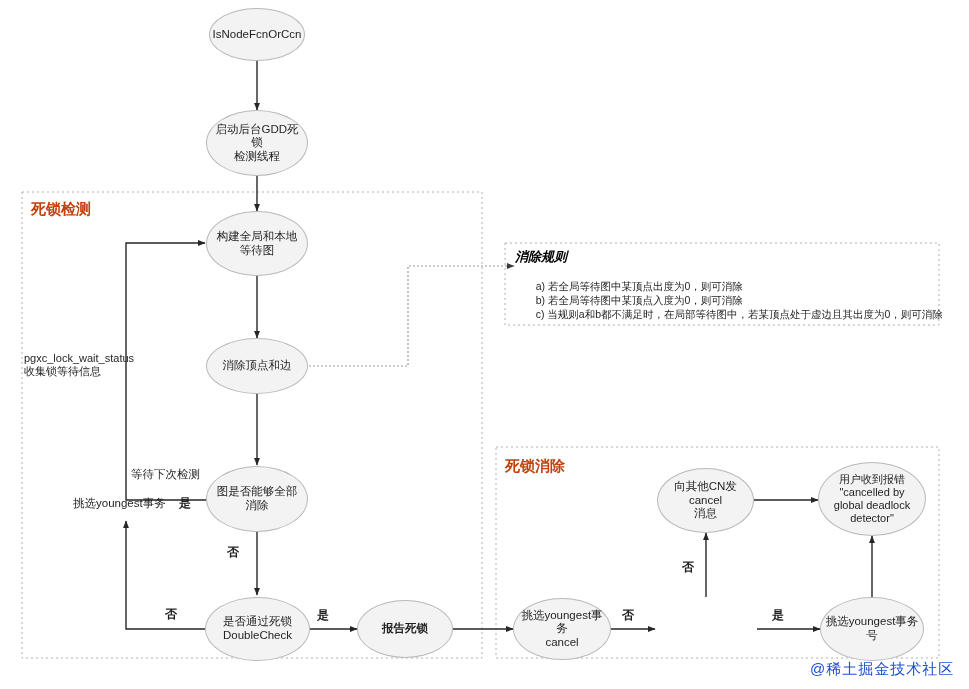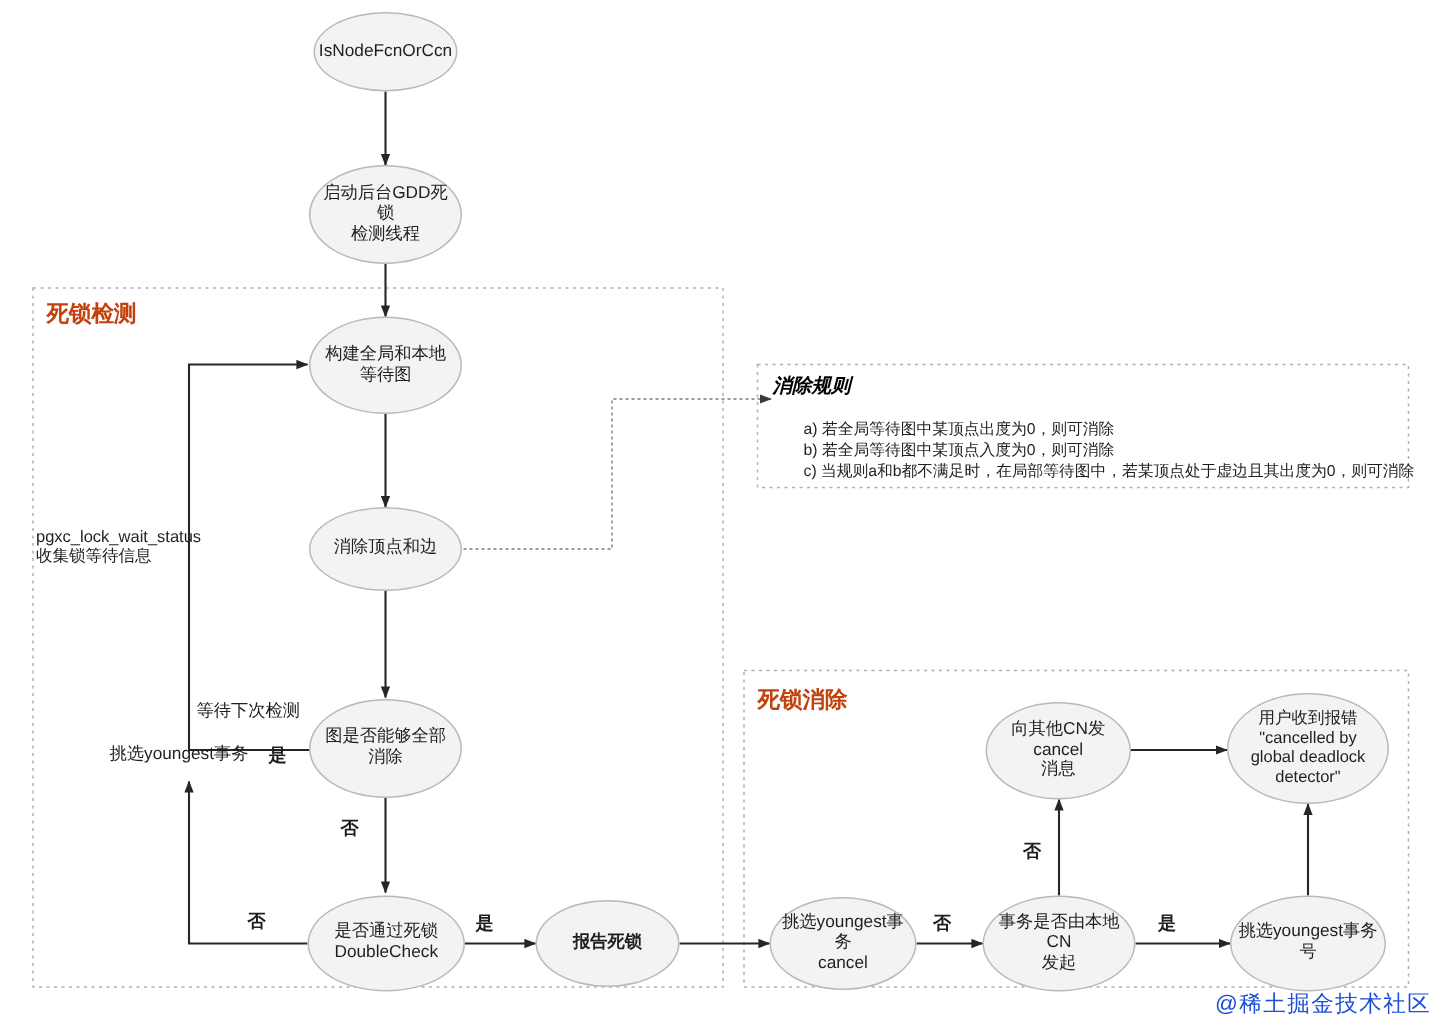--- a/index.html
+++ b/index.html
@@ -97,24 +97,20 @@
 
   <div class="node" style="left:357px;top:600px;width:96px;height:58px;font-size:11.5px;font-weight:bold;">
     <span>报告死锁</span>
   </div>
 
   <div class="node" style="left:513px;top:598px;width:98px;height:62px;font-size:11.5px;justify-content:flex-end;">
     <span style="white-space:pre-line;">挑选youngest事务
 cancel</span>
   </div>
 
-  <div class="node" style="left:655px;top:597px;width:102px;height:64px;font-size:11.5px;">
-    <span style="white-space:pre-line;">事务是否由本地CN
-发起</span>
-  </div>
 
   <div class="node" style="left:657px;top:468px;width:97px;height:65px;font-size:11.5px;">
     <span style="white-space:pre-line;">向其他CN发cancel
 消息</span>
   </div>
 
   <div class="node" style="left:820px;top:597px;width:104px;height:64px;font-size:11.5px;">
     <span style="white-space:pre-line;">挑选youngest事务
 号</span>
   </div>

